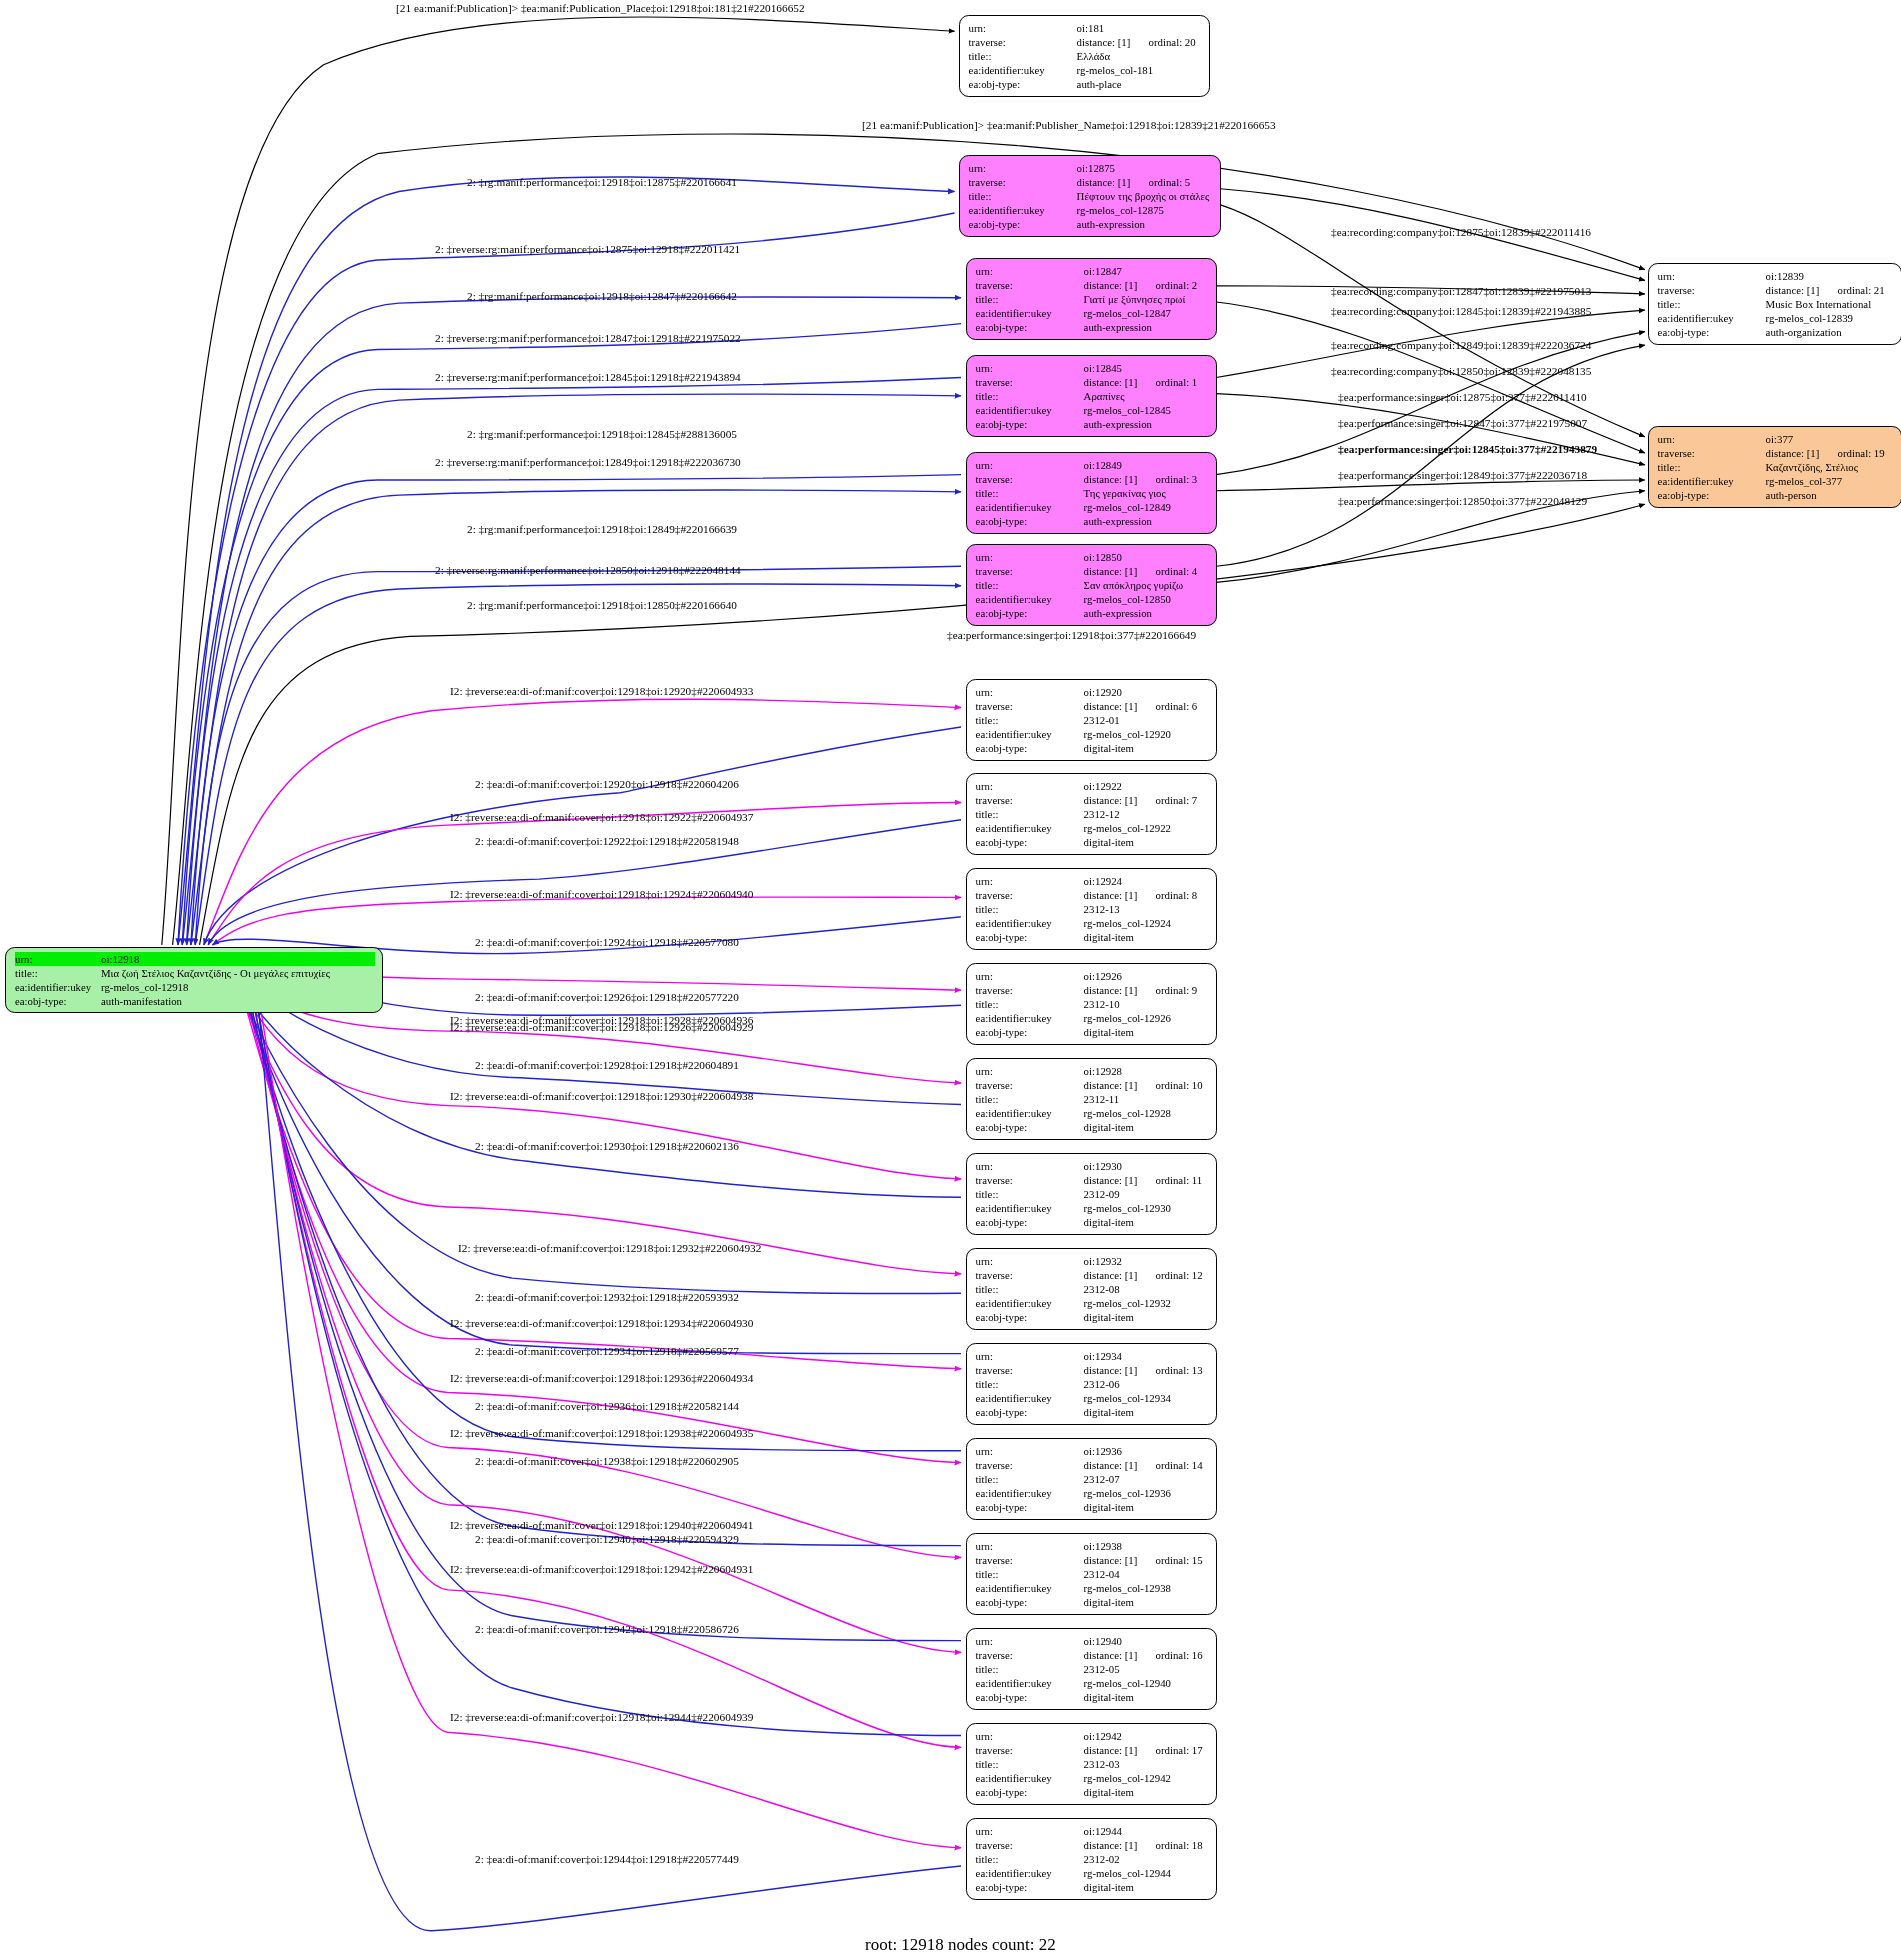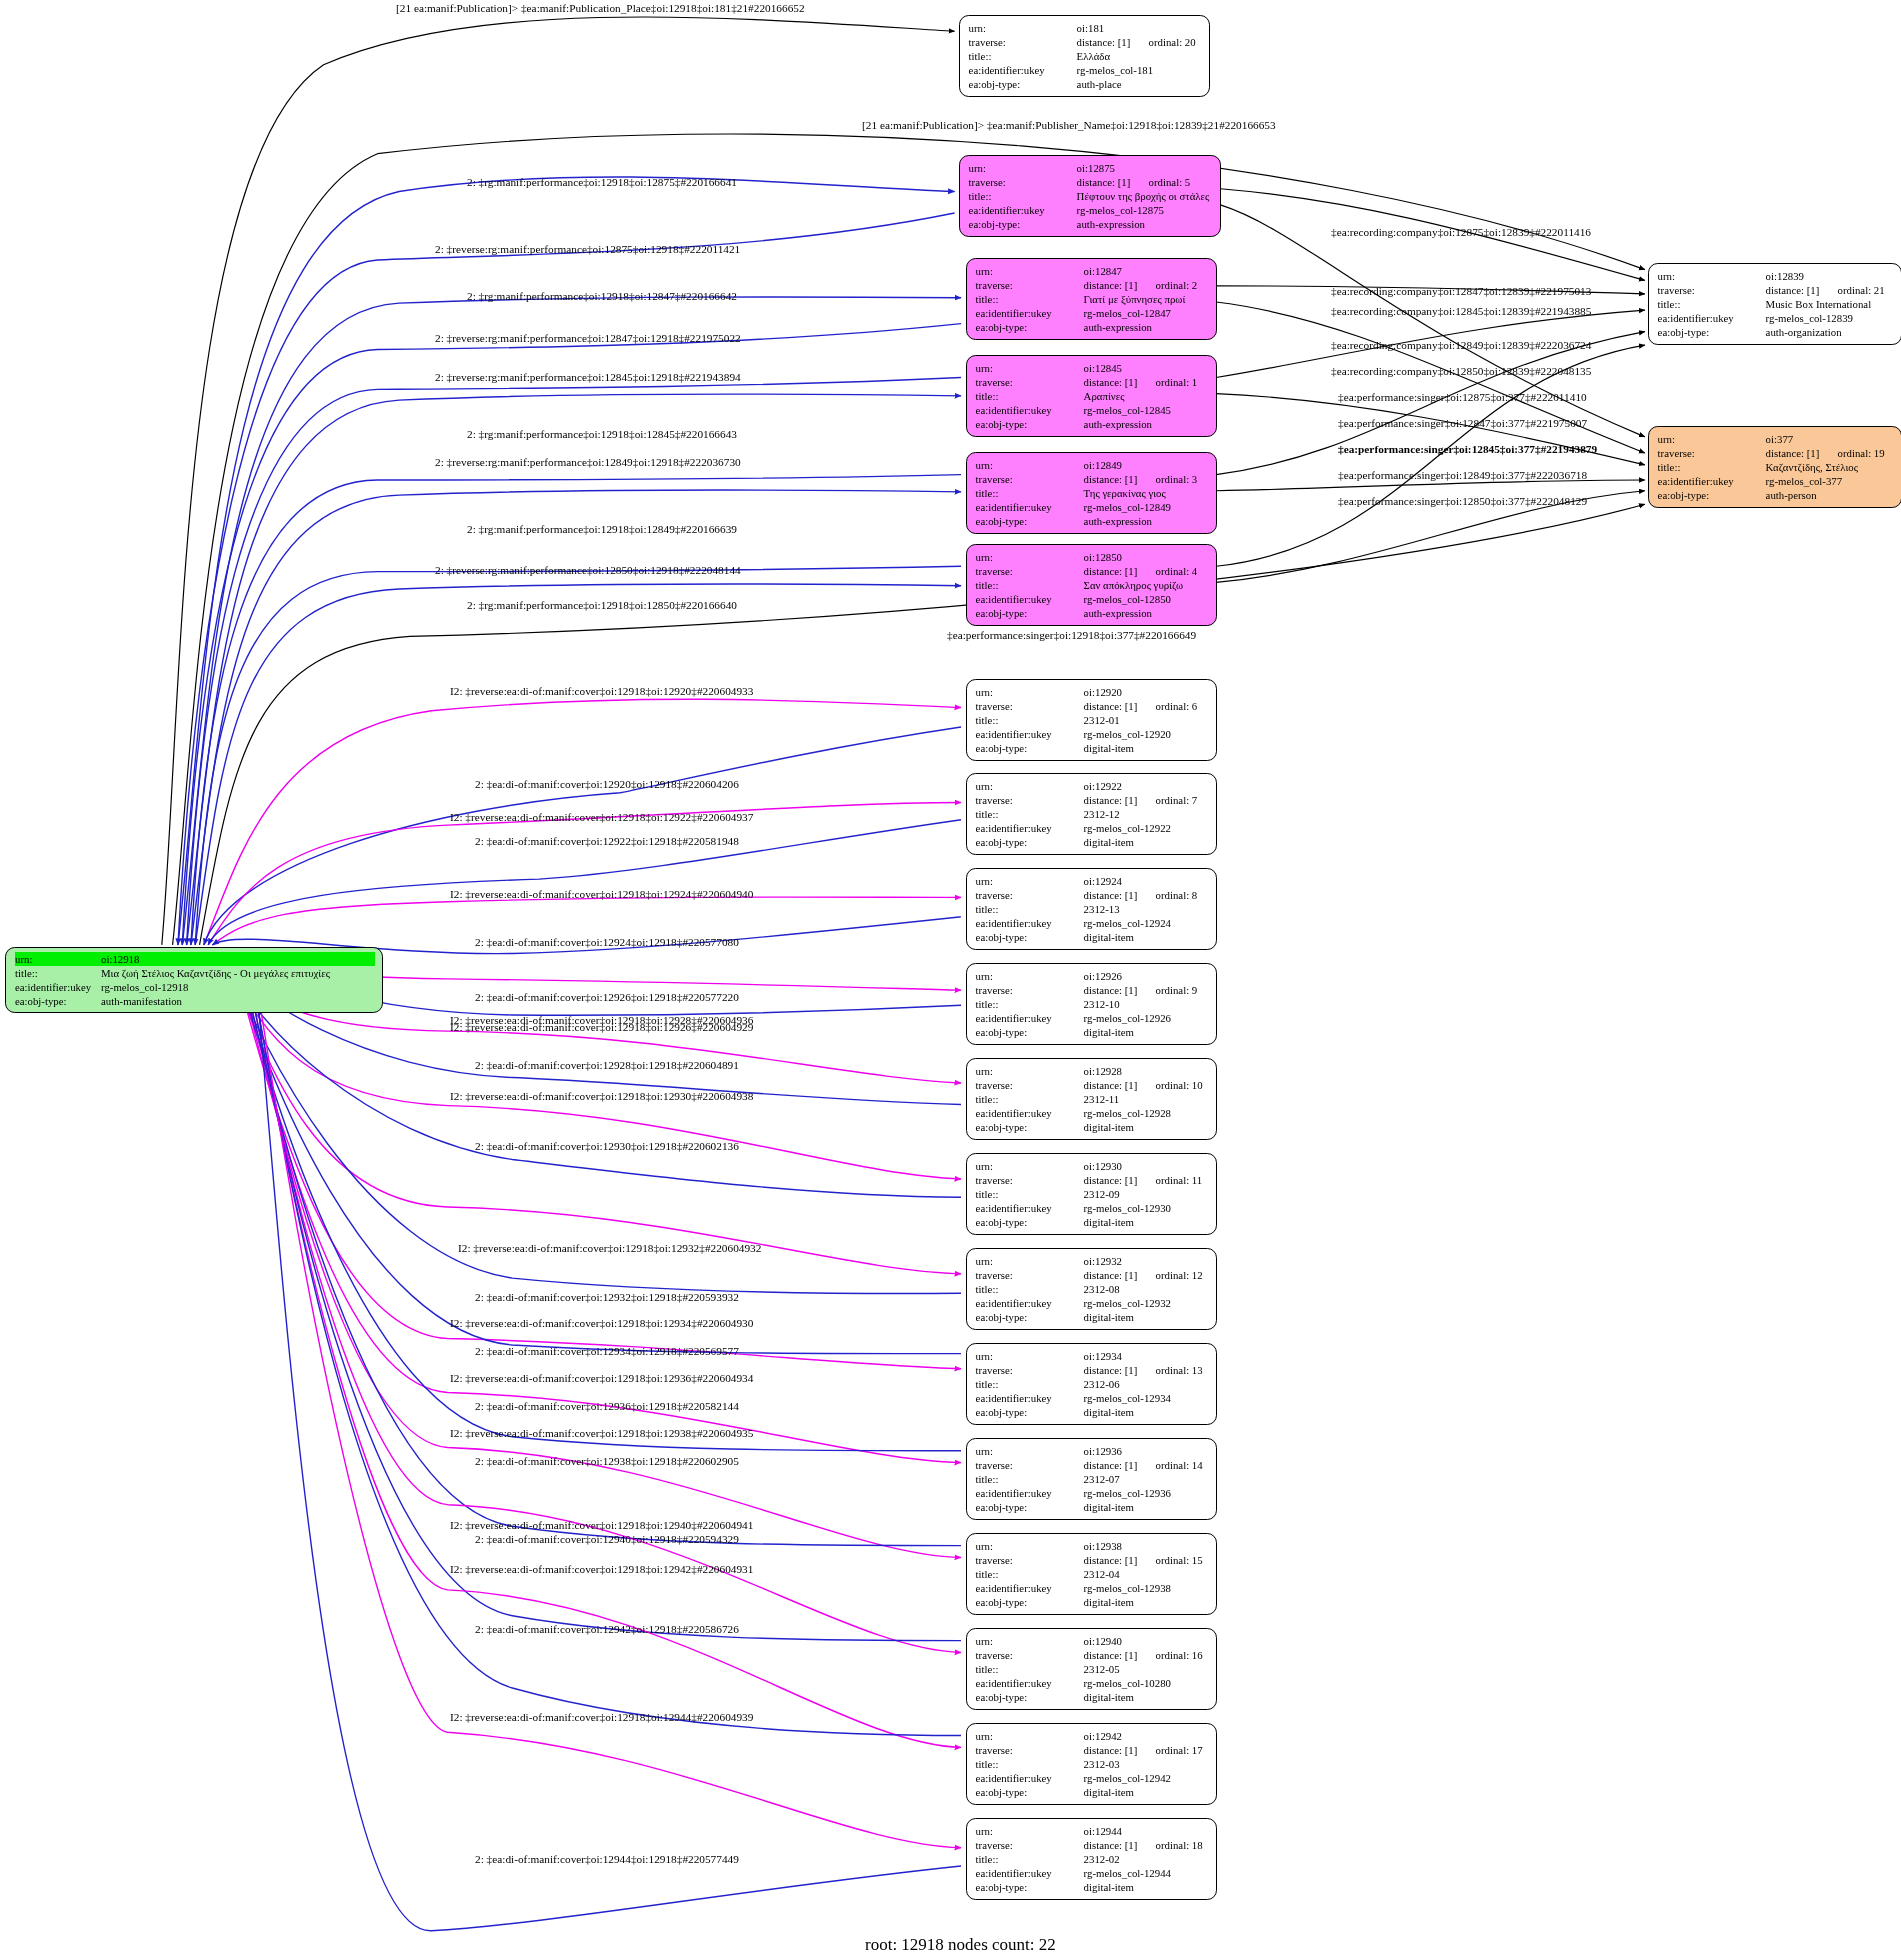--- a/index.html
+++ b/index.html
@@ -573,21 +573,21 @@
         <div class="nrow">
           <span class="nkey" style="width: 108px;">traverse:</span>
           <span class="nval"><span class="sub">distance: [1]</span><span class="sub ord">ordinal: 16</span></span>
         </div>
         <div class="nrow">
           <span class="nkey" style="width: 108px;">title::</span>
           <span class="nval">2312-05</span>
         </div>
         <div class="nrow">
           <span class="nkey" style="width: 108px;">ea:identifier:ukey</span>
-          <span class="nval">rg-melos_col-10280</span>
+          <span class="nval">rg-melos_col-12940</span>
         </div>
         <div class="nrow">
           <span class="nkey" style="width: 108px;">ea:obj-type:</span>
           <span class="nval">digital-item</span>
         </div>
       </div>
       <div class="node n-plain" style="left: 966px; top: 1723px; width: 251px; height: 82px;">
         <div class="nrow">
           <span class="nkey" style="width: 108px;">urn:</span>
           <span class="nval">oi:12942</span>
@@ -633,21 +633,21 @@
       </div>
     </div>
   <div id="label-layer">
       <div class="edge-label" style="left: 396px; top: 2.7px; color: rgb(0, 0, 0);">[21 ea:manif:Publication]&gt; ‡ea:manif:Publication_Place‡oi:12918‡oi:181‡21#220166652</div>
       <div class="edge-label" style="left: 862px; top: 120px; color: rgb(0, 0, 0);">[21 ea:manif:Publication]&gt; ‡ea:manif:Publisher_Name‡oi:12918‡oi:12839‡21#220166653</div>
       <div class="edge-label" style="left: 467px; top: 177px; color: rgb(0, 0, 0);">2: ‡rg:manif:performance‡oi:12918‡oi:12875‡#220166641</div>
       <div class="edge-label" style="left: 435px; top: 244px; color: rgb(0, 0, 0);">2: ‡reverse:rg:manif:performance‡oi:12875‡oi:12918‡#222011421</div>
       <div class="edge-label" style="left: 467px; top: 291px; color: rgb(0, 0, 0);">2: ‡rg:manif:performance‡oi:12918‡oi:12847‡#220166642</div>
       <div class="edge-label" style="left: 435px; top: 333px; color: rgb(0, 0, 0);">2: ‡reverse:rg:manif:performance‡oi:12847‡oi:12918‡#221975022</div>
       <div class="edge-label" style="left: 435px; top: 372px; color: rgb(0, 0, 0);">2: ‡reverse:rg:manif:performance‡oi:12845‡oi:12918‡#221943894</div>
-      <div class="edge-label" style="left: 467px; top: 429px; color: rgb(0, 0, 0);">2: ‡rg:manif:performance‡oi:12918‡oi:12845‡#220166643</div>
+      <div class="edge-label" style="left: 467px; top: 429px; color: rgb(0, 0, 0);">2: ‡rg:manif:performance‡oi:12918‡oi:12845‡#288136005</div>
       <div class="edge-label" style="left: 435px; top: 457px; color: rgb(0, 0, 0);">2: ‡reverse:rg:manif:performance‡oi:12849‡oi:12918‡#222036730</div>
       <div class="edge-label" style="left: 467px; top: 524px; color: rgb(0, 0, 0);">2: ‡rg:manif:performance‡oi:12918‡oi:12849‡#220166639</div>
       <div class="edge-label" style="left: 435px; top: 565px; color: rgb(0, 0, 0);">2: ‡reverse:rg:manif:performance‡oi:12850‡oi:12918‡#222048144</div>
       <div class="edge-label" style="left: 467px; top: 600px; color: rgb(0, 0, 0);">2: ‡rg:manif:performance‡oi:12918‡oi:12850‡#220166640</div>
       <div class="edge-label" style="left: 1331px; top: 227px; color: rgb(0, 0, 0);">‡ea:recording:company‡oi:12875‡oi:12839‡#222011416</div>
       <div class="edge-label" style="left: 1331px; top: 286px; color: rgb(0, 0, 0);">‡ea:recording:company‡oi:12847‡oi:12839‡#221975013</div>
       <div class="edge-label" style="left: 1331px; top: 306px; color: rgb(0, 0, 0); text-align: center;">‡ea:recording:company‡oi:12845‡oi:12839‡#221943885</div>
       <div class="edge-label" style="left: 1331px; top: 340px; color: rgb(0, 0, 0);">‡ea:recording:company‡oi:12849‡oi:12839‡#222036724</div>
       <div class="edge-label" style="left: 1331px; top: 366px; color: rgb(0, 0, 0);">‡ea:recording:company‡oi:12850‡oi:12839‡#222048135</div>
       <div class="edge-label" style="left: 1338px; top: 392px; color: rgb(0, 0, 0);">‡ea:performance:singer‡oi:12875‡oi:377‡#222011410</div>

